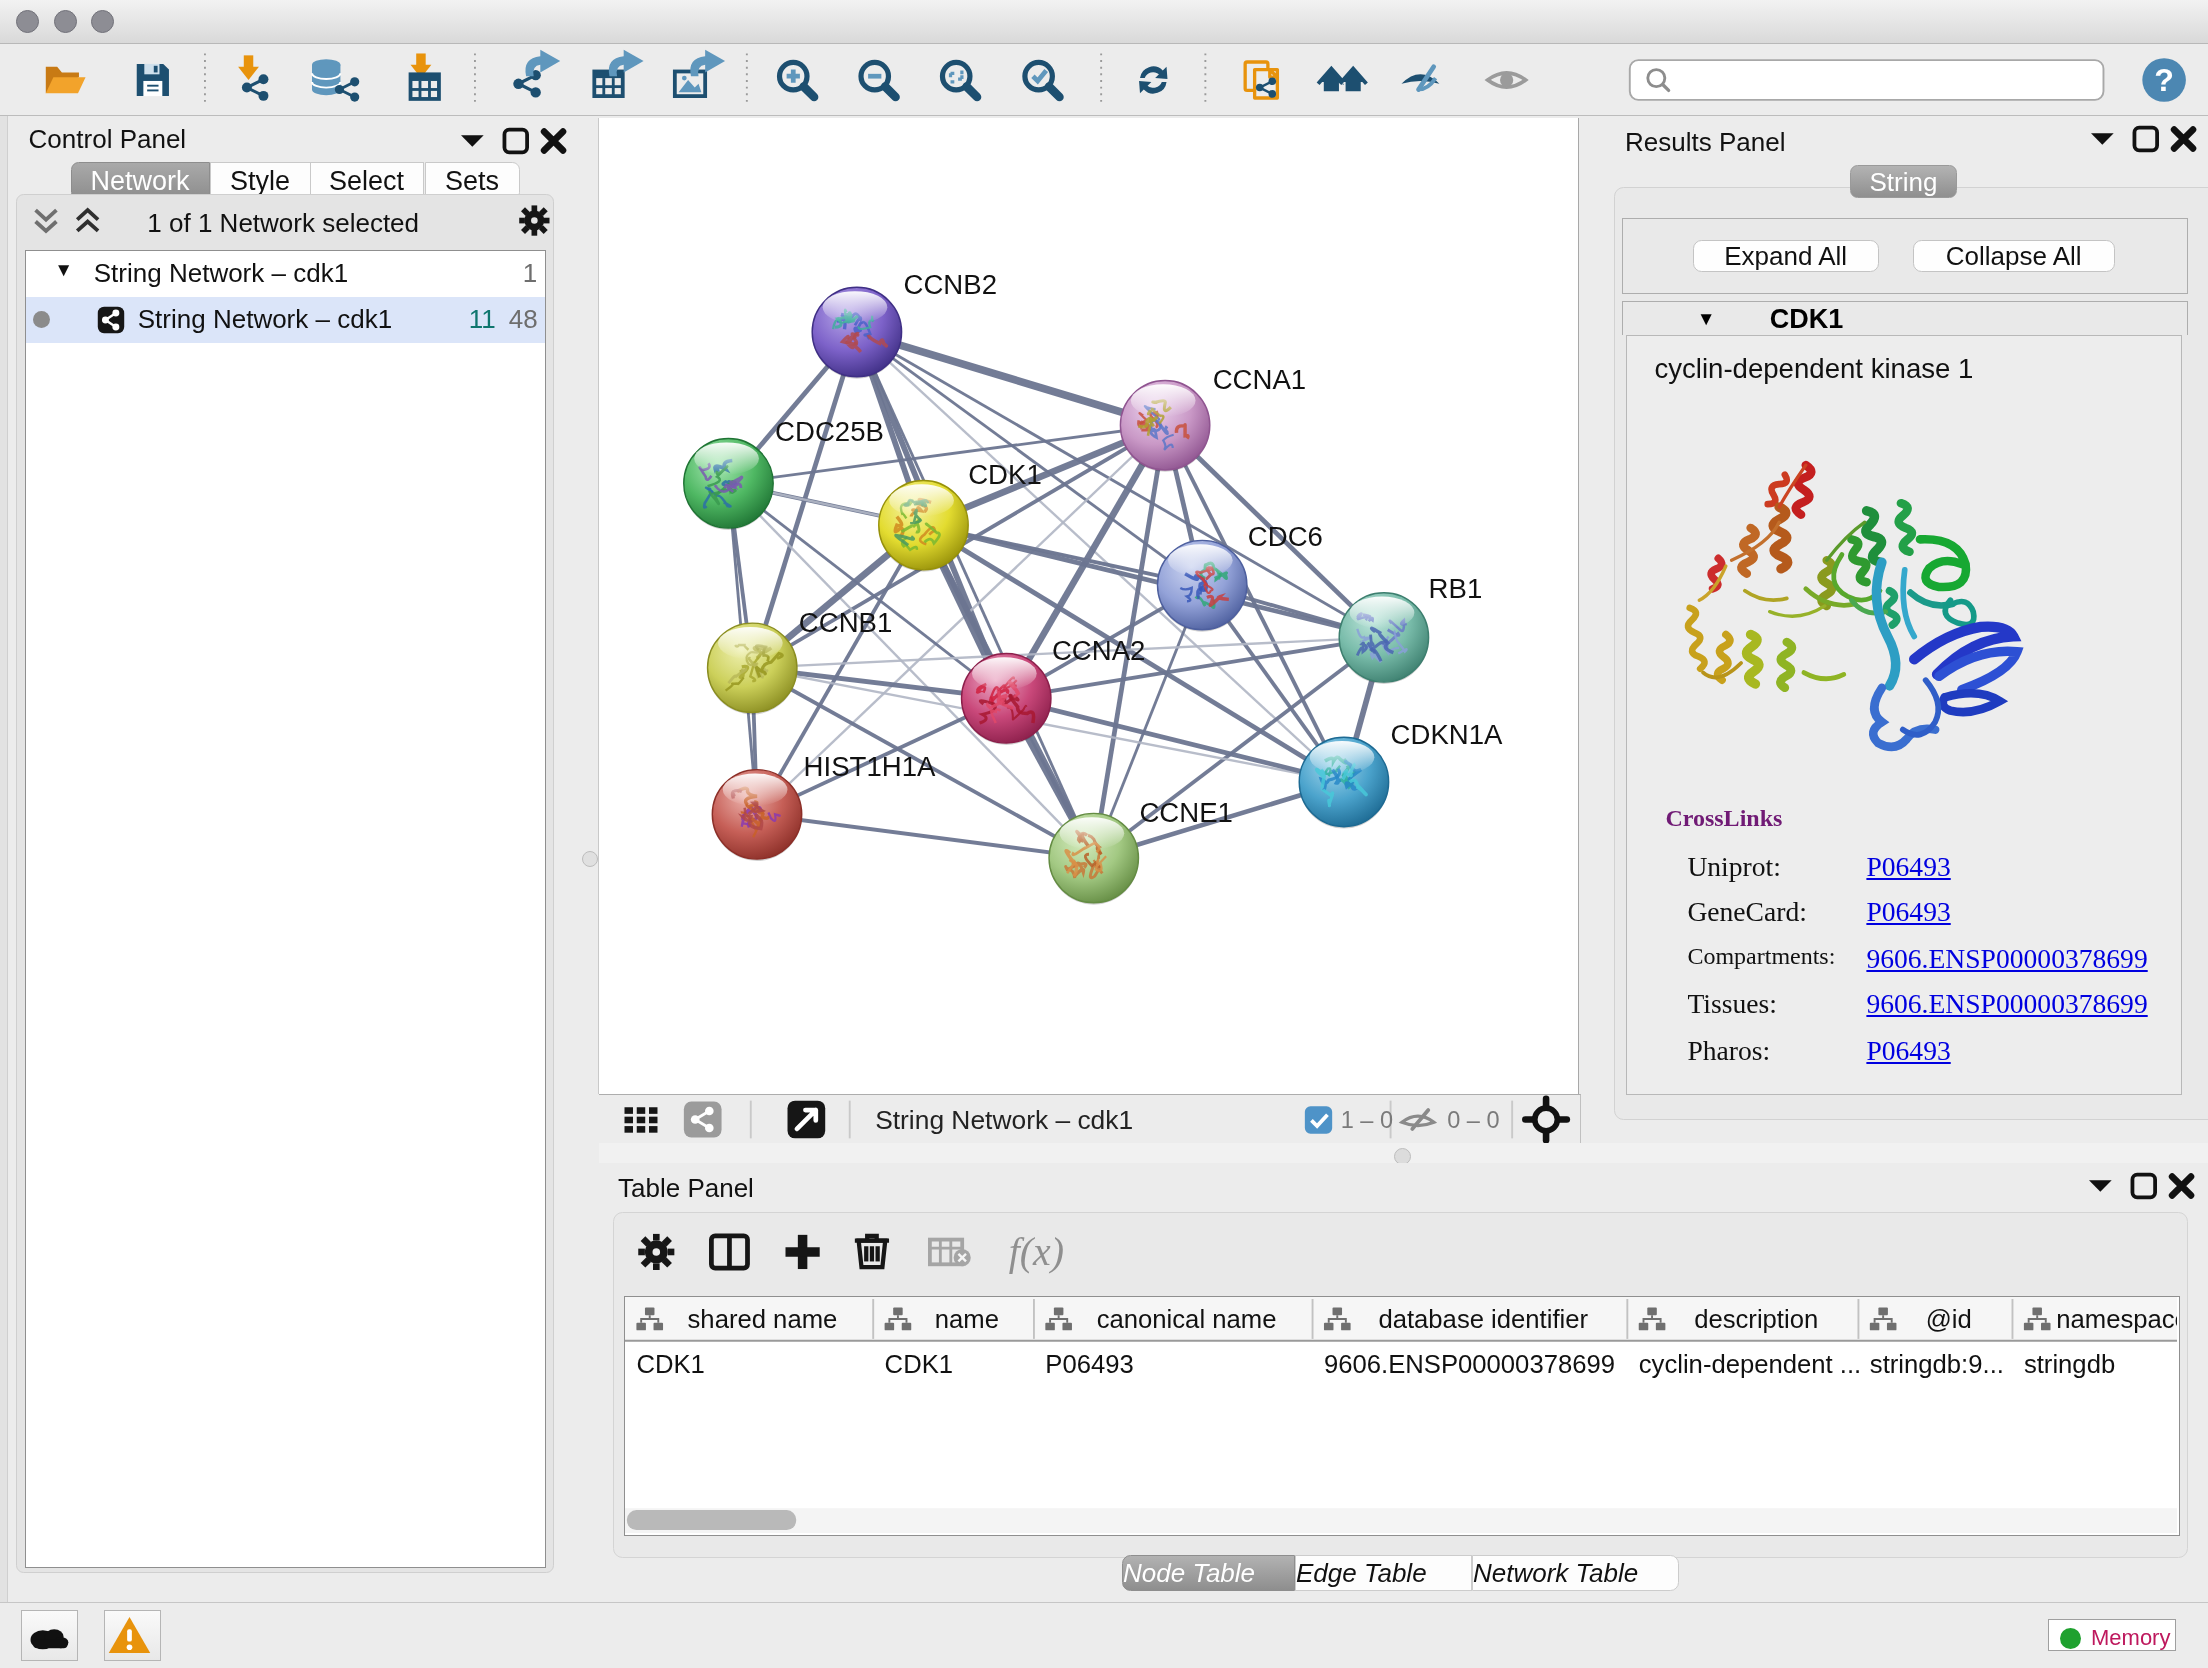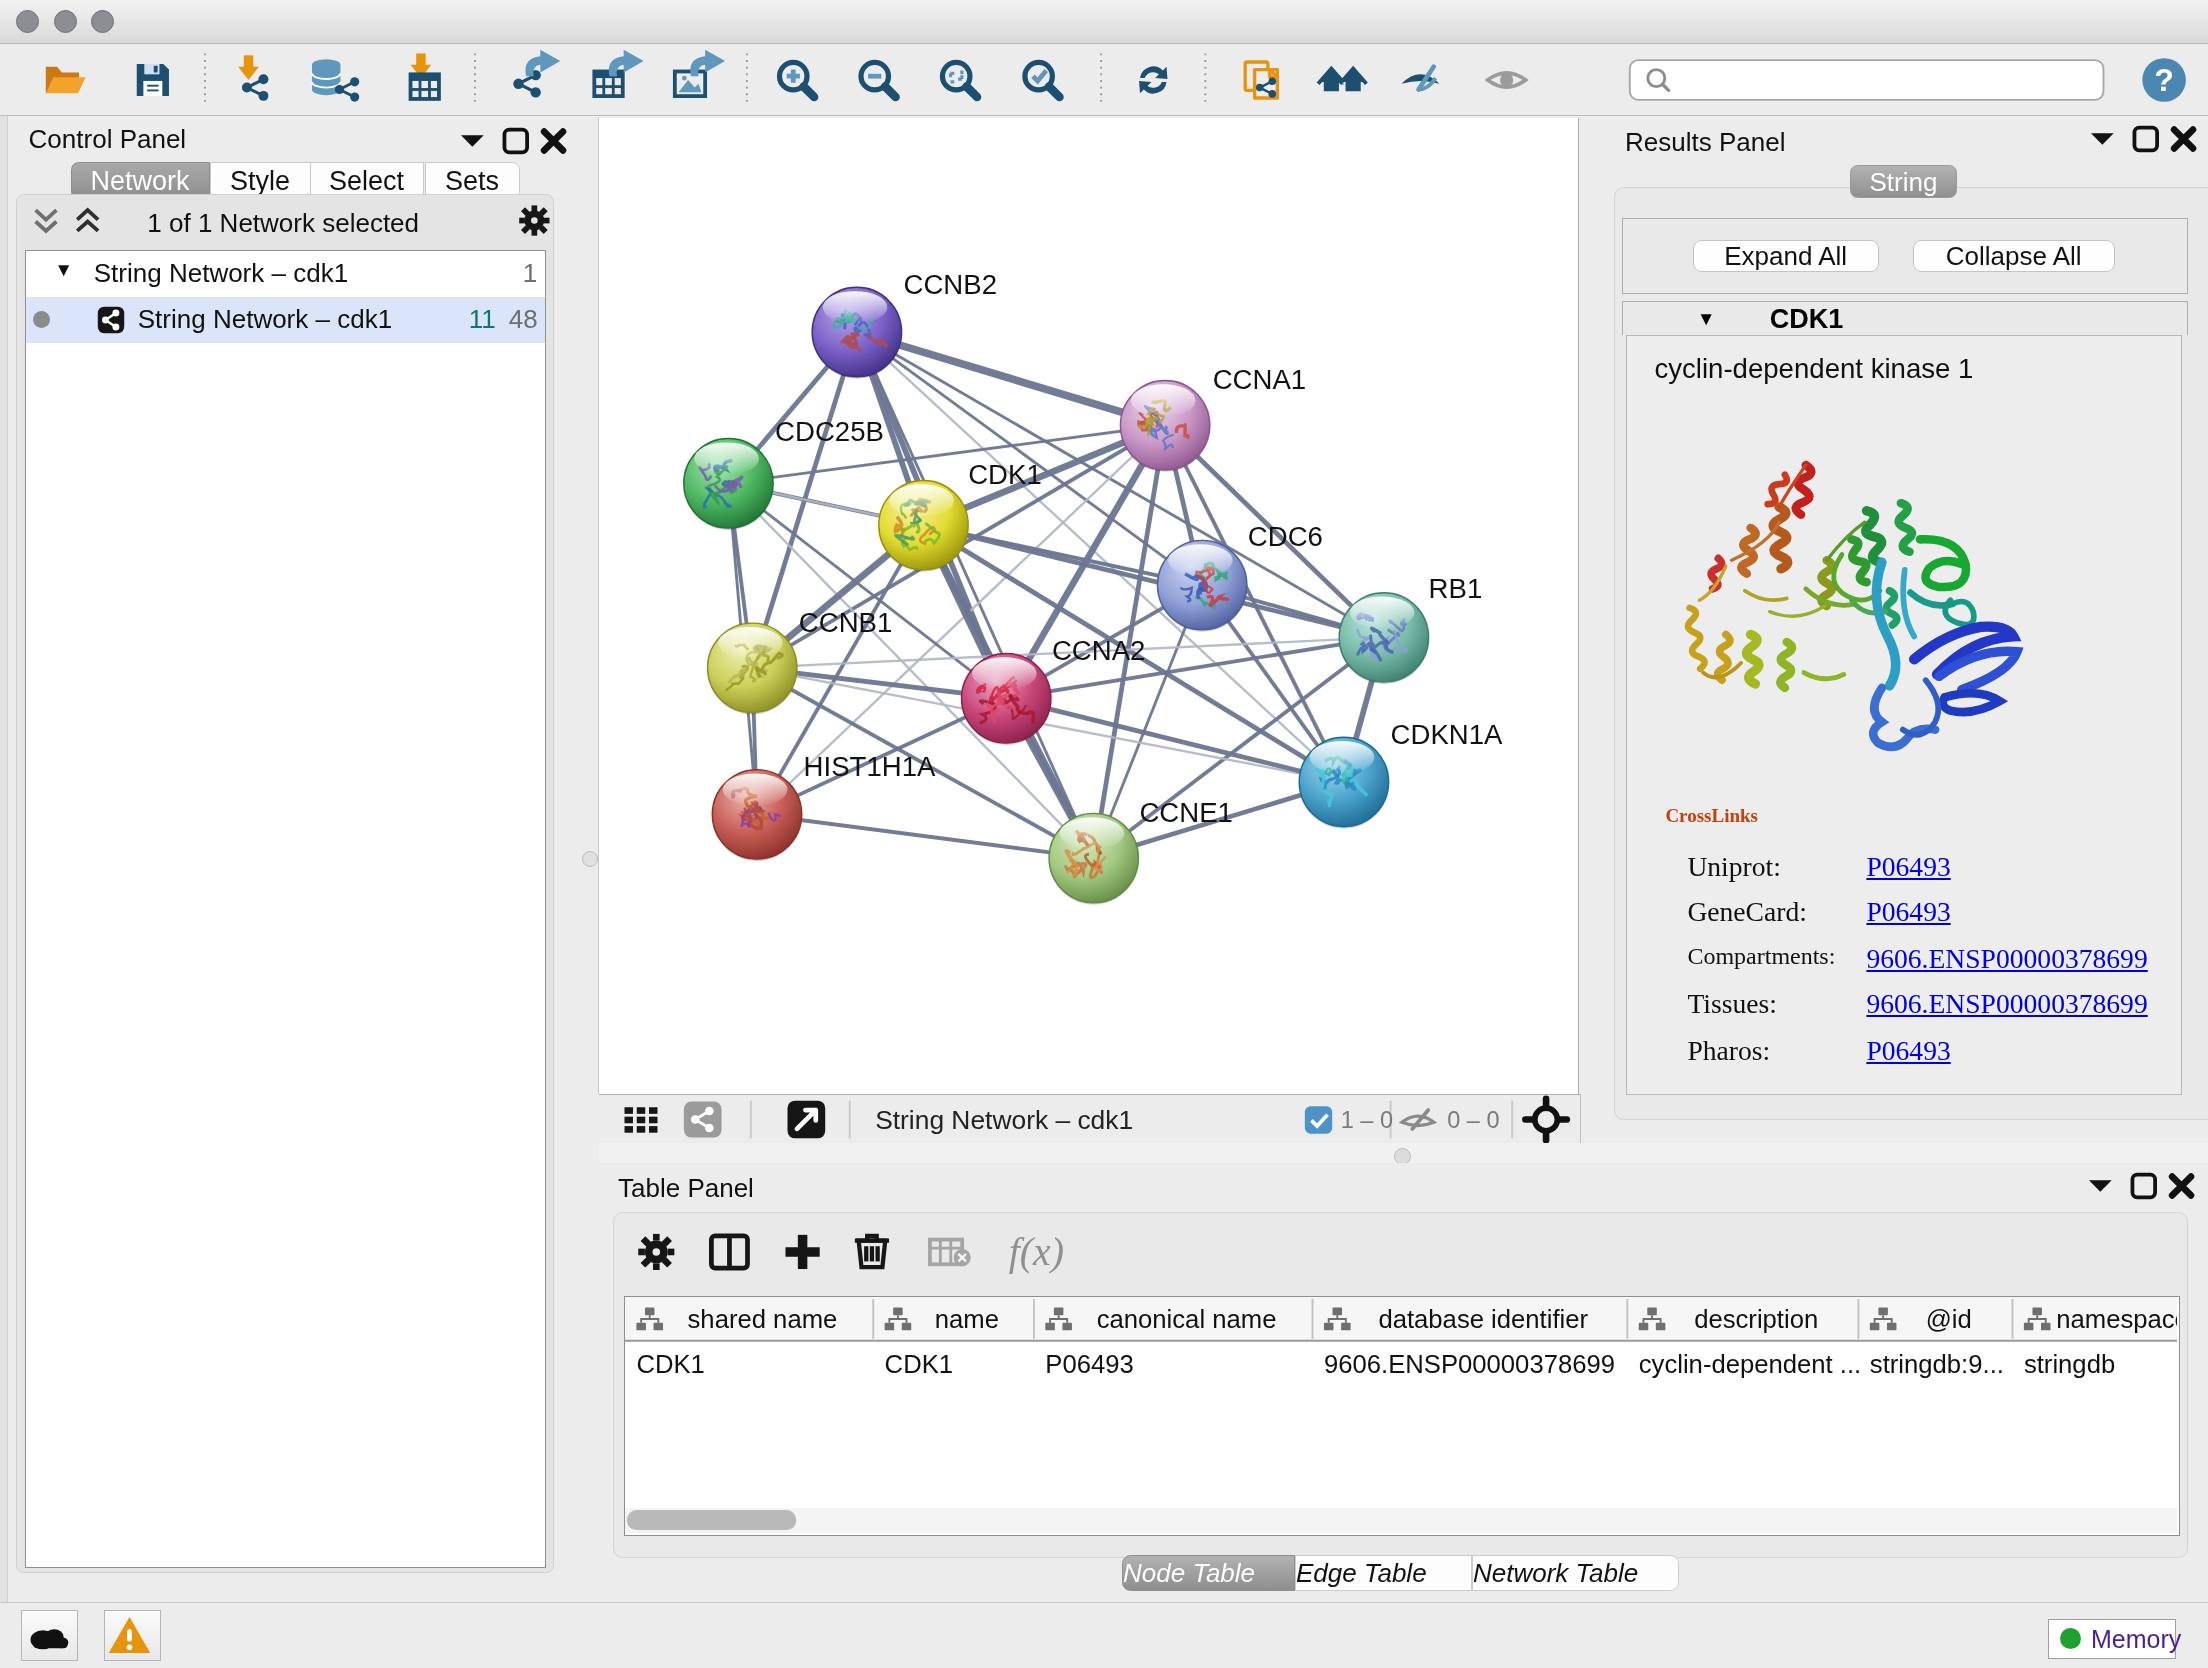--- a/index.html
+++ b/index.html
@@ -638,21 +638,21 @@
           <path d="M258,152 q20,18 44,12" fill="none" stroke="#1b9a8a" stroke-width="7" stroke-linecap="round"></path>
           <path d="M300,160 q-14,16 8,24 q20,6 16,-12 q-6,-16 -22,-8" fill="none" stroke="#159a88" stroke-width="6" stroke-linecap="round"></path>
           <path d="M228,120 q-14,40 6,78 q16,30 2,52" fill="none" stroke="#2d9ec4" stroke-width="10" stroke-linecap="round"></path>
           <path d="M252,128 q-6,44 10,70" fill="none" stroke="#35a8cc" stroke-width="6" stroke-linecap="round"></path>
           <path d="M262,222 q34,-28 70,-34 q28,-2 34,10 q-44,2 -80,40" fill="none" stroke="#2438c8" stroke-width="11" stroke-linecap="round"></path>
           <path d="M288,240 q40,-30 82,-26 q-8,22 -58,40" fill="none" stroke="#2d50d4" stroke-width="10" stroke-linecap="round"></path>
           <path d="M294,262 q36,-10 58,4 q-28,16 -52,10 q-12,-4 -6,-14" fill="none" stroke="#1f3cc0" stroke-width="9" stroke-linecap="round"></path>
           <path d="M228,252 q-16,24 0,36 q-16,10 -4,22 q18,10 30,-4 q10,-14 30,-10" fill="none" stroke="#3a6ed0" stroke-width="9" stroke-linecap="round"></path>
           <path d="M250,296 q20,14 34,-8 q10,-20 -10,-44" fill="none" stroke="#2f5ec8" stroke-width="6" stroke-linecap="round"></path>
         </svg>
-      <div class="serif" style="position:absolute;left:38px;top:469px;font-size:19px;font-weight:bold;color:#c2410c">CrossLinks</div>
+      <div class="serif" style="position:absolute;left:38px;top:469px;font-size:24px;font-weight:bold;color:#701a75">CrossLinks</div>
       <div class="serif" style="position:absolute;left:60px;top:515px;font-size:27.6px;color:#111">Uniprot:</div>
       <div class="serif" style="position:absolute;left:239px;top:515px;font-size:27.6px"><a class="lnk">P06493</a></div>
       <div class="serif" style="position:absolute;left:60px;top:560px;font-size:27.6px;color:#111">GeneCard:</div>
       <div class="serif" style="position:absolute;left:239px;top:560px;font-size:27.6px"><a class="lnk">P06493</a></div>
       <div class="serif" style="position:absolute;left:60px;top:607px;font-size:24px;color:#111">Compartments:</div>
       <div class="serif" style="position:absolute;left:239px;top:607px;font-size:27.6px"><a class="lnk">9606.ENSP00000378699</a></div>
       <div class="serif" style="position:absolute;left:60px;top:652px;font-size:27.6px;color:#111">Tissues:</div>
       <div class="serif" style="position:absolute;left:239px;top:652px;font-size:27.6px"><a class="lnk">9606.ENSP00000378699</a></div>
       <div class="serif" style="position:absolute;left:60px;top:699px;font-size:27.6px;color:#111">Pharos:</div>
       <div class="serif" style="position:absolute;left:239px;top:699px;font-size:27.6px"><a class="lnk">P06493</a></div>
@@ -791,18 +791,18 @@
           <ellipse cx="34" cy="27" rx="10" ry="8"></ellipse>
           <ellipse cx="41" cy="33" rx="8" ry="6"></ellipse>
           <rect x="12" y="30" width="36" height="9" rx="4"></rect>
         </g>
       </svg></div>
   <div class="sbtn" style="left:104px"><svg width="49" height="48" viewBox="0 0 52 50">
         <path d="M26,6 L48,44 L4,44 Z" fill="#e8930c"></path>
         <rect x="23.5" y="19" width="5" height="13" rx="2" fill="#fff"></rect>
         <circle cx="26" cy="38" r="3" fill="#fff"></circle>
       </svg></div>
-  <div style="position:absolute;left:2048px;top:16px;width:128px;height:40px;background:#fff;border:1.9px solid #9f9f9f;font-size:25px;color:#4c1d95">
+  <div style="position:absolute;left:2048px;top:16px;width:128px;height:32px;background:#fff;border:1.9px solid #9f9f9f;font-size:22px;color:#be185d">
     <span style="position:absolute;left:11.4px;top:7.6px;width:21px;height:21px;border-radius:50%;background:#1fa12f"></span>
     <span style="position:absolute;left:42px;top:4.8px">Memory</span>
   </div>
 </div>
 
 
 </body></html>

